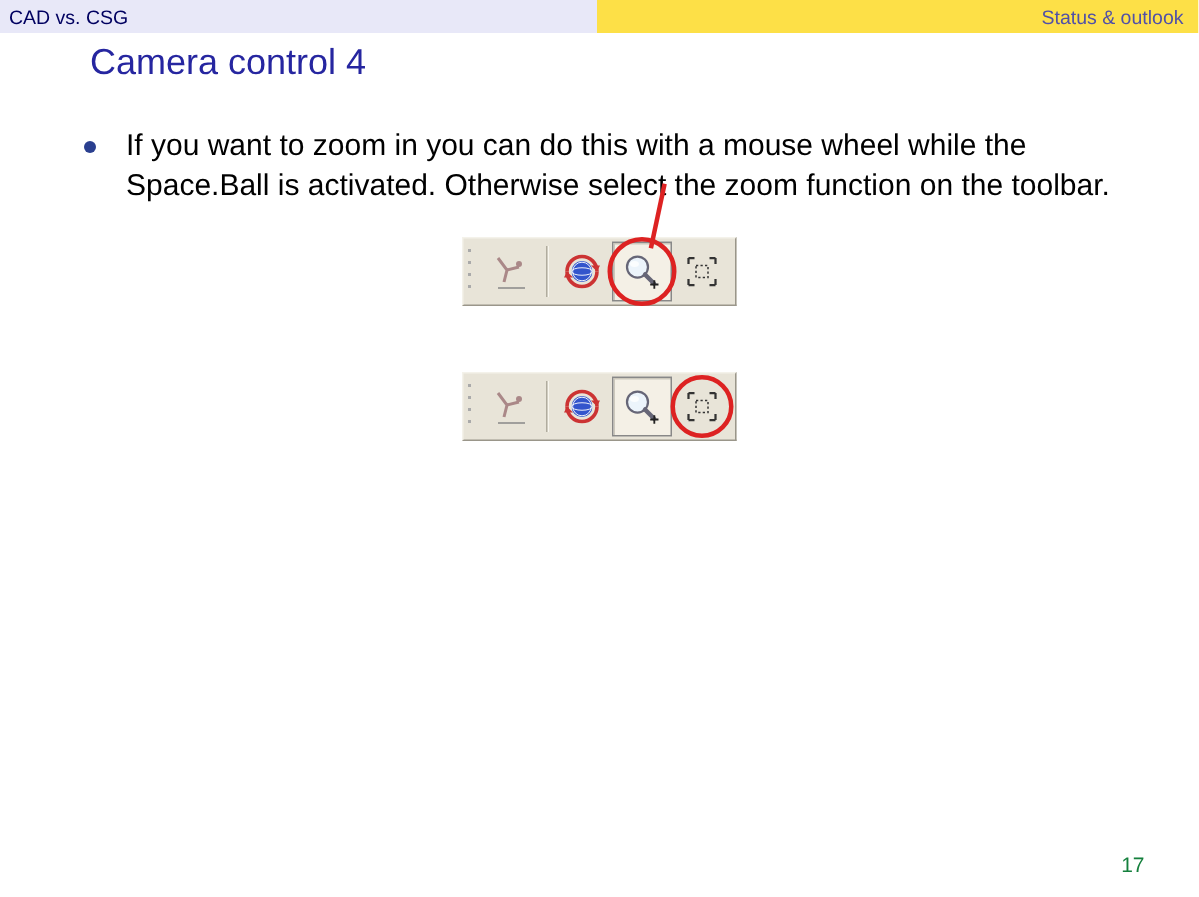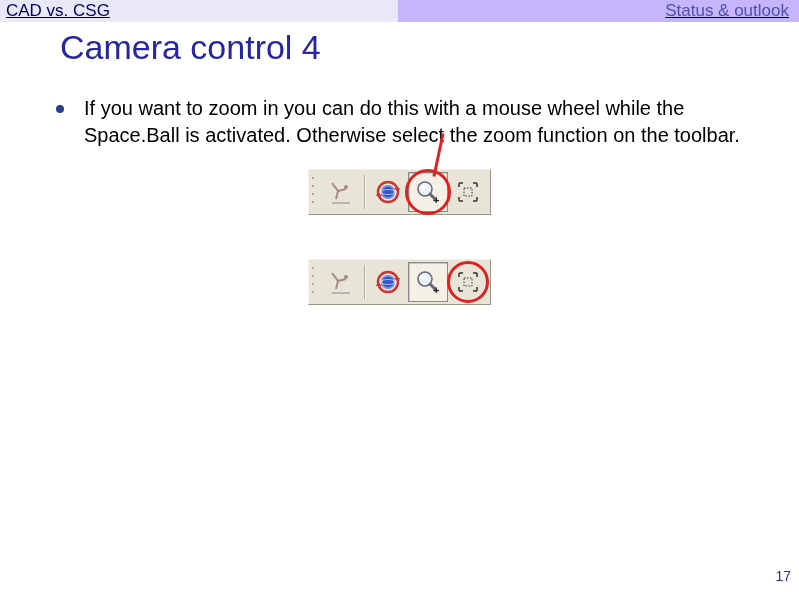--- a/index.html
+++ b/index.html
@@ -8,35 +8,34 @@
     height: 598px;
     background: #ffffff;
     font-family: Verdana, Geneva, sans-serif;
     position: relative;
     overflow: hidden;
   }
   .nav-tabs {
     display: flex;
     width: 100%;
     height: 22px;
-    font-size: 17px;
-    text-decoration: underline;
+    font-size: 13px;
   }
   .tab {
     flex: 1;
     display: flex;
     align-items: center;
     justify-content: center;
     color: #1a1a6e;
   }
   .tab-left { background: #e8e8f8; justify-content: flex-start; padding-left: 6px; color: #000060; }
   .tab-mid { background: linear-gradient(to right, #d8d8f0, #f6f6fd); font-weight: 600; color: #000040; }
-  .tab-right { background: #c4b5fd; justify-content: flex-end; padding-right: 10px; color: #5050a8; }
+  .tab-right { background: #fde047; justify-content: flex-end; padding-right: 10px; color: #5050a8; }
   .slide-title {
-    font-size: 34px;
+    font-size: 24px;
     color: #2626a0;
     padding: 6px 0 0 60px;
     font-weight: 400;
   }
   .content {
     padding: 28px 56px 0 56px;
   }
   .bullet-row {
     display: flex;
     align-items: flex-start;
@@ -101,23 +100,23 @@
     position: absolute;
     width: 3px;
     height: 44px;
     background: #d22;
     top: -40px;
     transform: rotate(12deg);
   }
   .page-num {
     position: absolute;
     bottom: 14px;
-    right: 8px;
+    right: 36px;
     font-size: 14px;
-    color: #4c1d95;
+    color: #15803d;
   }
 </style>
 </head>
 <body>
 
 <div class="nav-tabs">
   <div class="tab tab-left">CAD vs. CSG</div>
   <div class="tab tab-right">Status &amp; outlook</div>
 </div>
 

